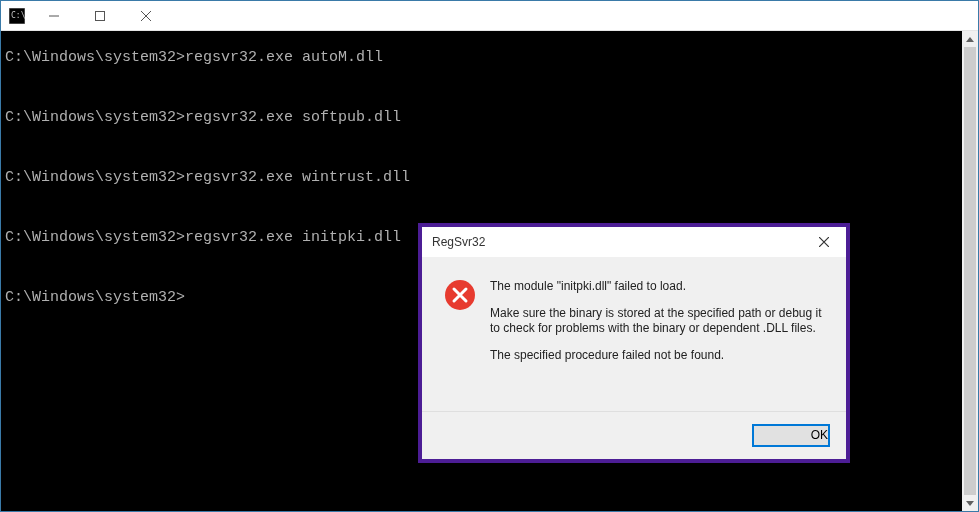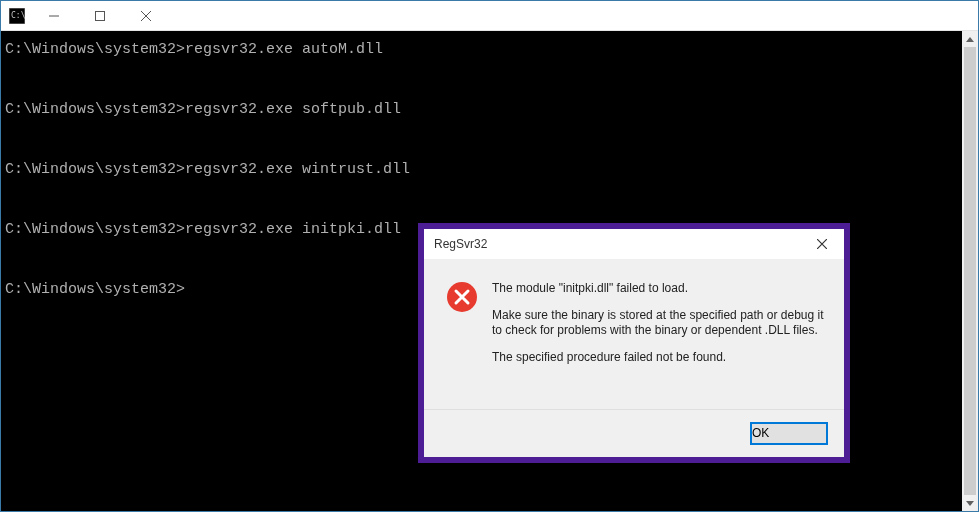--- a/index.html
+++ b/index.html
@@ -41,21 +41,21 @@
   }
 
   .terminal-body {
     flex: 1;
     background: #000;
     position: relative;
   }
   .terminal-content {
     position: absolute;
     left: 0; top: 0; right: 16px; bottom: 0;
-    padding: 4px 4px;
+    padding: 12px 4px;
     color: #b0b0b0;
     font-family: "NSimSun","SimSun","Courier New", monospace;
     font-size: 15px;
     line-height: 30px;
     white-space: pre;
   }
   .scrollbar-v {
     position: absolute;
     right: 0; top: 0; bottom: 0;
     width: 16px;
@@ -73,21 +73,21 @@
     position: absolute; left: 2px; right: 2px;
     top: 0; height: 100%;
     background: #cdcdcd;
   }
 
   .dialog {
     position: absolute;
     left: 418px; top: 223px;
     width: 432px; height: 240px;
     background: #f0f0f0;
-    border: 6px solid #4c1d95;
+    border: 4px solid #4c1d95;
     box-shadow: 2px 2px 10px rgba(0,0,0,0.25);
     display: flex; flex-direction: column;
     font-size: 12px;
   }
   .dialog-titlebar {
     height: 30px;
     background: #fff;
     display: flex; align-items: center;
     padding: 0 0 0 10px;
     color: #333;
@@ -118,21 +118,21 @@
     border-top: 1px solid #dfdfdf;
     display: flex; align-items: center; justify-content: flex-end;
     padding-right: 16px;
   }
   .ok-btn {
     width: 78px; height: 23px;
     background: #e1e1e1;
     border: 2px solid #0078d7;
     color: #000;
     font-size: 12px;
-    text-align: left;
+    text-align: right;
     line-height: 19px;
   }
 </style>
 </head>
 <body>
 
 <div class="window">
   <div class="titlebar">
     <span class="app-icon">
       <svg width="16" height="16" viewBox="0 0 16 16">

